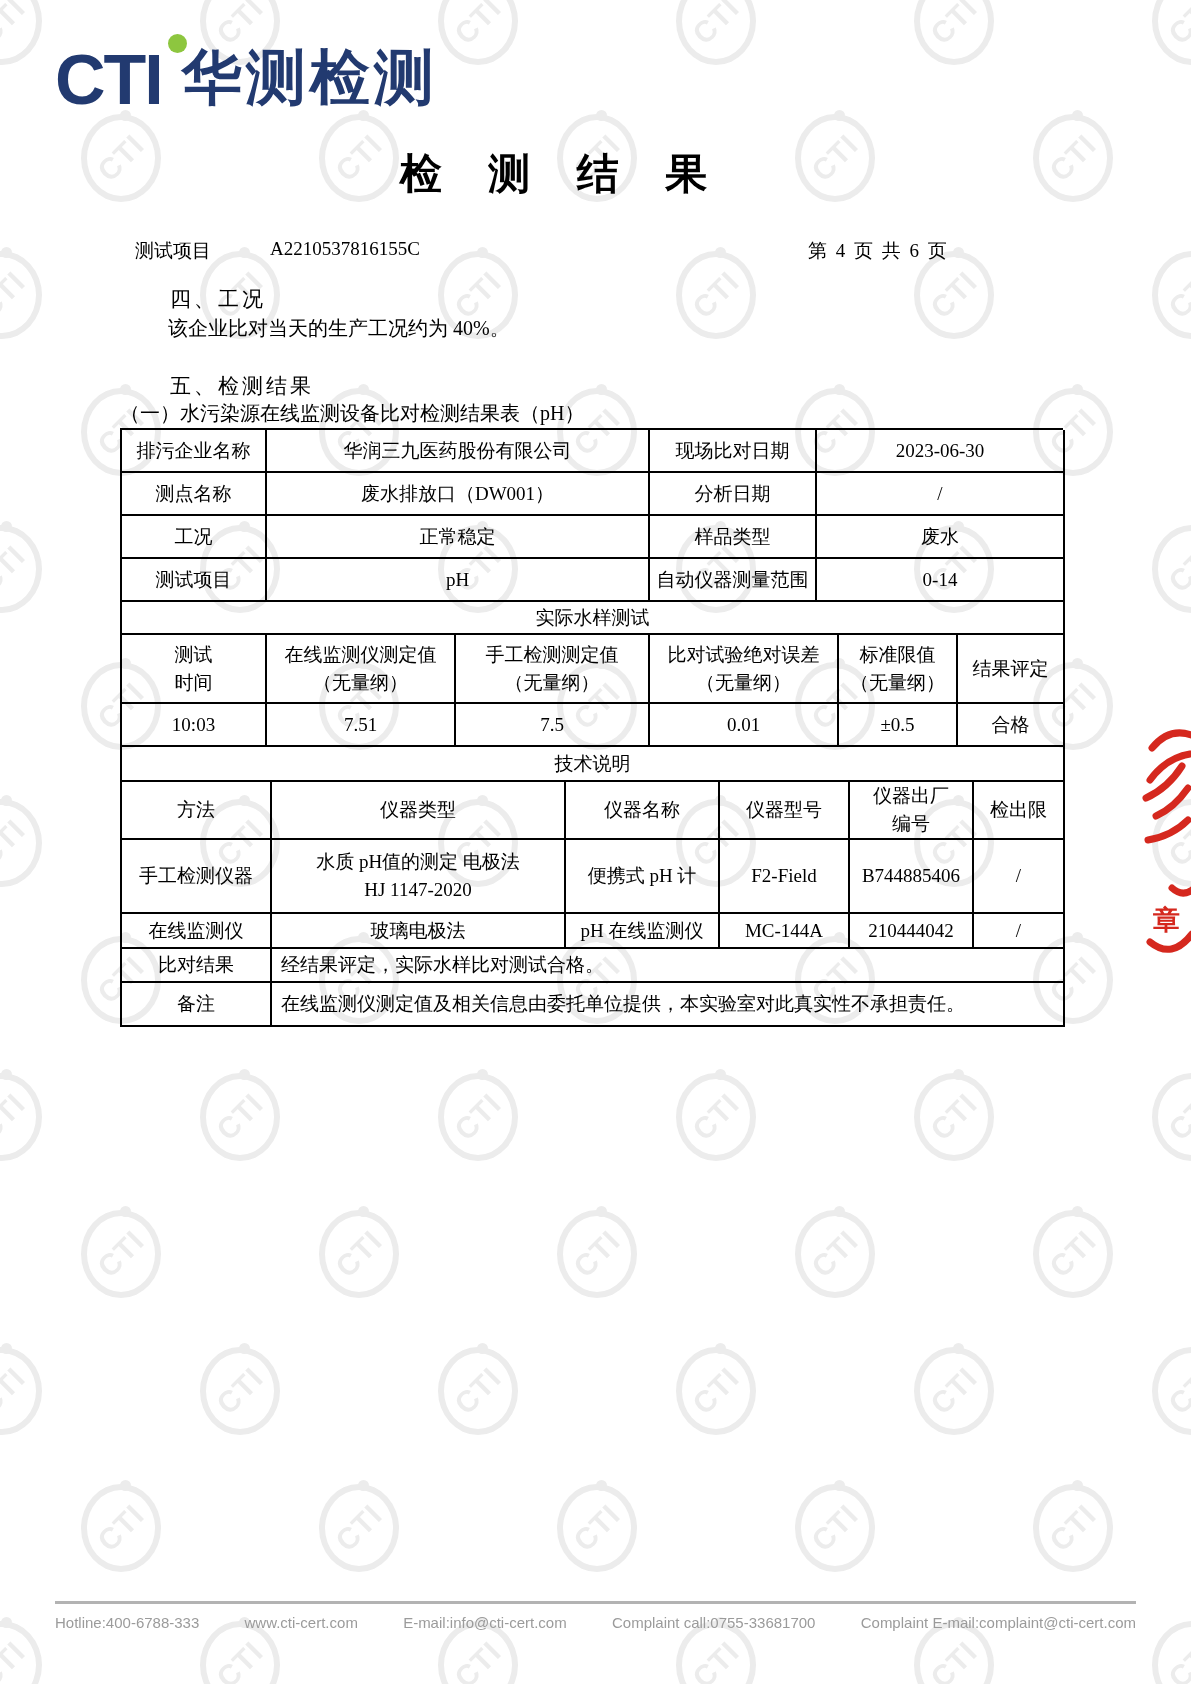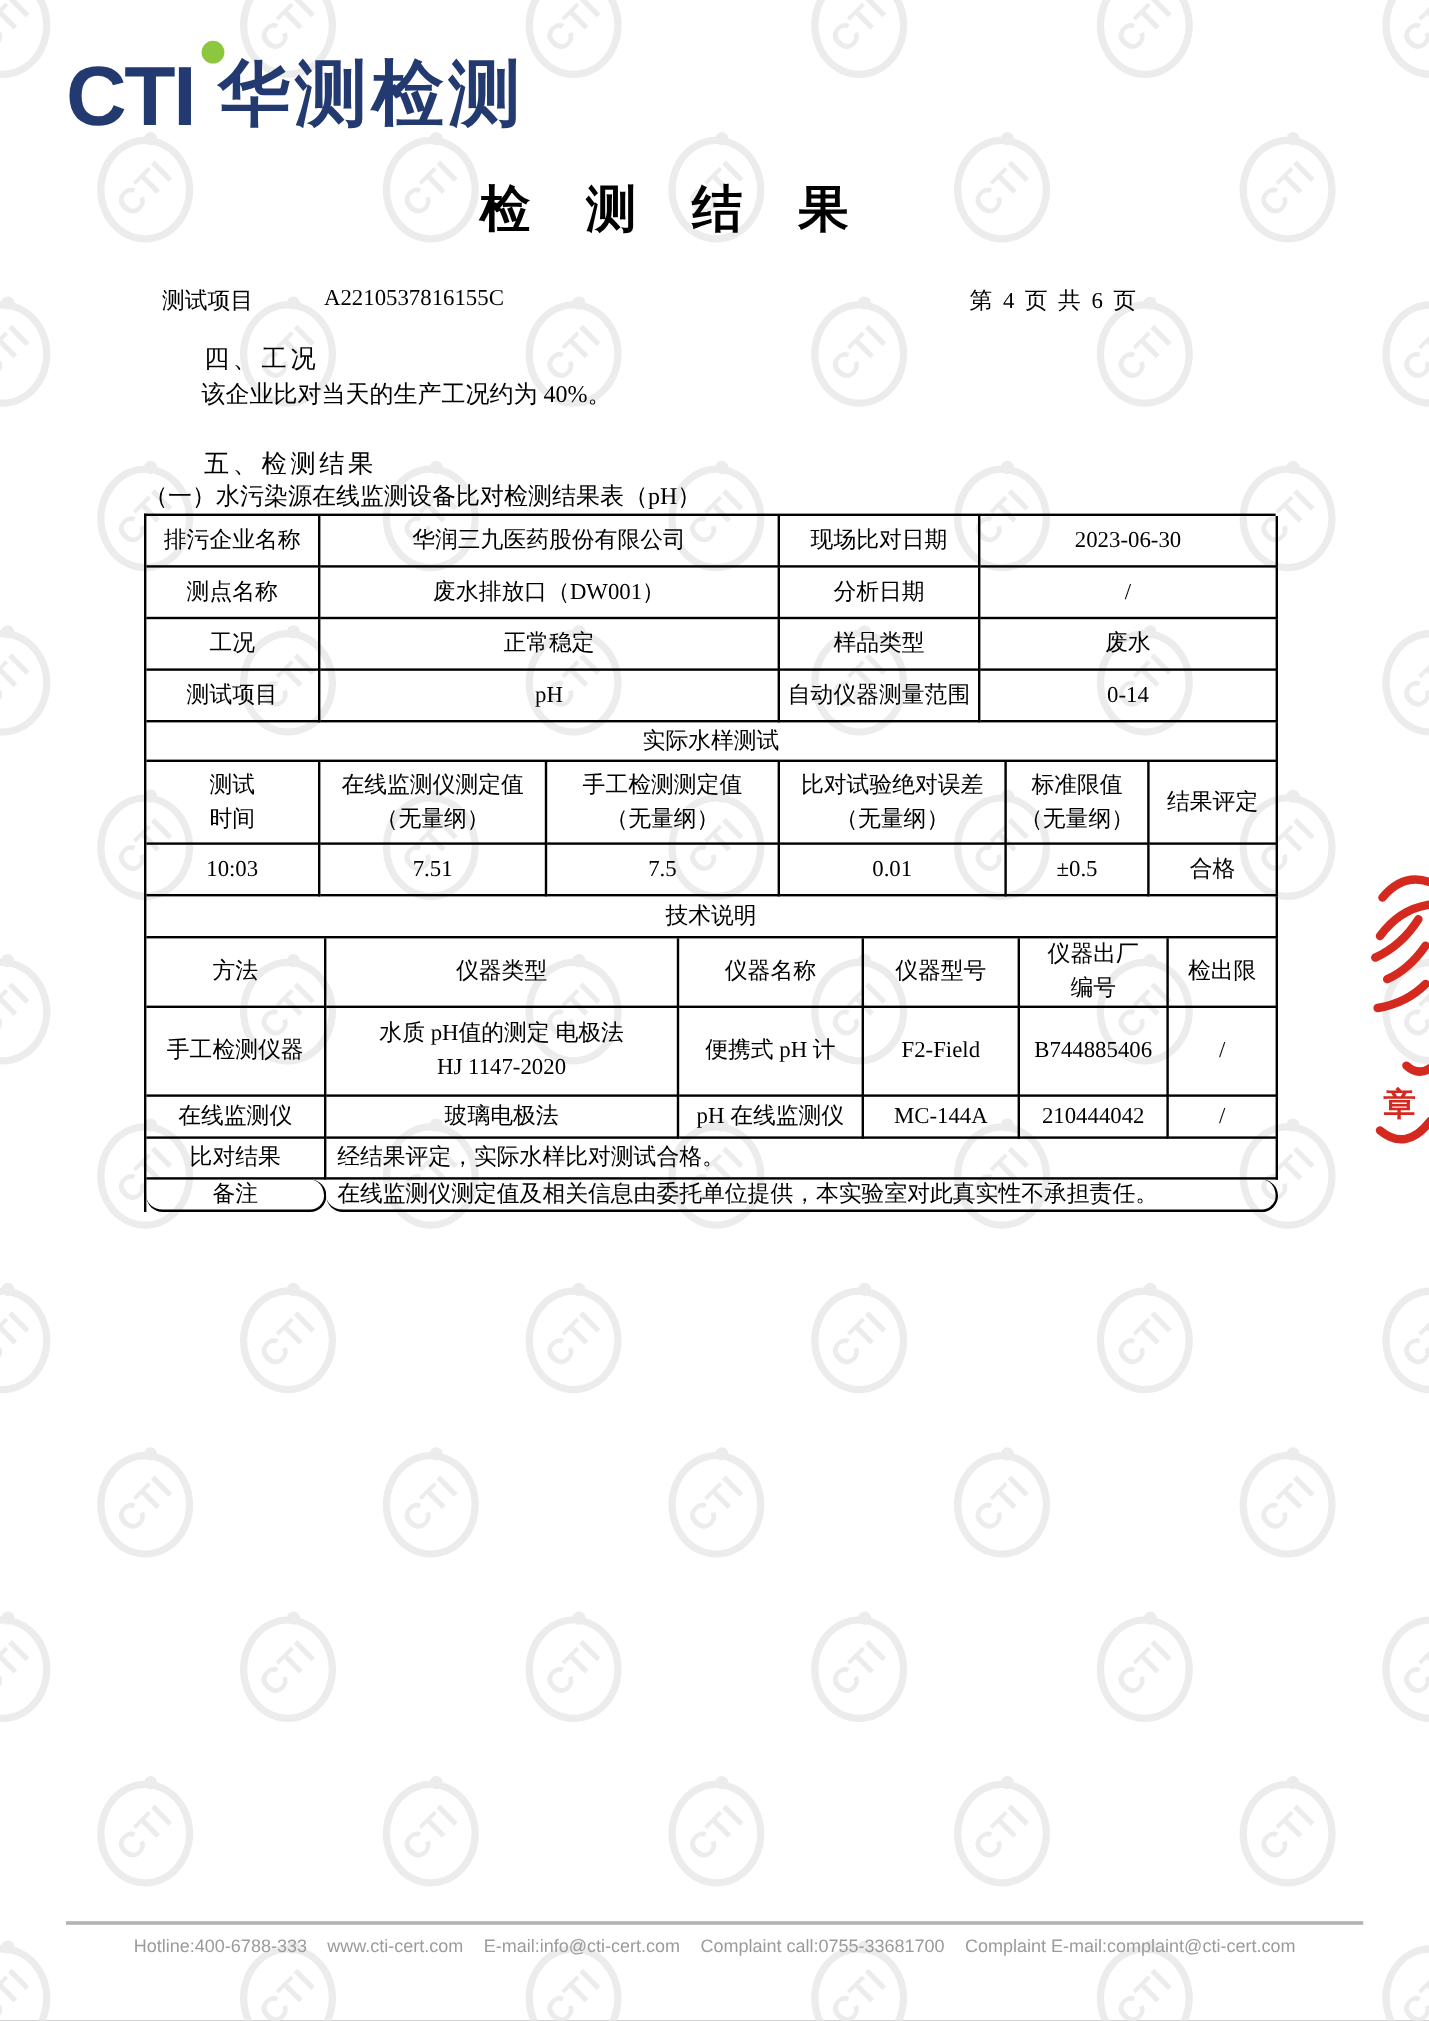--- a/index.html
+++ b/index.html
@@ -57,33 +57,33 @@
   .secC{grid-template-columns:145px 189px 194px 189px 119px 107px;}
   .secC .hr{height:69px;}
   .secC .dr{height:43px;}
   .bandB{grid-template-columns:943px;grid-auto-rows:35px;}
   .secE{grid-template-columns:150px 294px 154px 130px 124px 91px;}
   .secE .h2{height:58px;}
   .secE .r1{height:74px;}
   .secE .r2{height:35px;}
   .secF{grid-template-columns:150px 793px;}
   .secF .f1{height:34px;}
-  .secF .f2{height:27px;border-radius:16px;}
+  .secF .f2{height:44px;}
   .c{display:flex;align-items:center;justify-content:center;text-align:center;
      font-size:19px;line-height:1.45;border-right:2px solid #000;border-bottom:2px solid #000;
      padding:1px 4px;overflow:hidden;}
   .c.left{justify-content:flex-start;text-align:left;padding-left:9px;}
   .pre{white-space:pre-line;}
   
   .stamp{position:absolute;left:1146px;top:722px;width:45px;height:236px;overflow:visible;}
   .stamp svg{overflow:visible;}
   
   .foot-rule{position:absolute;left:55px;top:1601px;width:1081px;height:3px;background:#b3b3b3;}
   .footer{position:absolute;left:55px;top:1614px;width:1081px;display:flex;
-          justify-content:center;font-family:"Liberation Sans",sans-serif;
+          justify-content:space-between;font-family:"Liberation Sans",sans-serif;
           font-size:15px;color:#9b9b9b;white-space:nowrap;gap:17px;}
 </style>
 </head>
 <body>
 
 <div class="page">
 
   <div id="wm-layer">
       <div class="wm" style="left: -38px; top: -23px;">
         <b>CTI</b>

